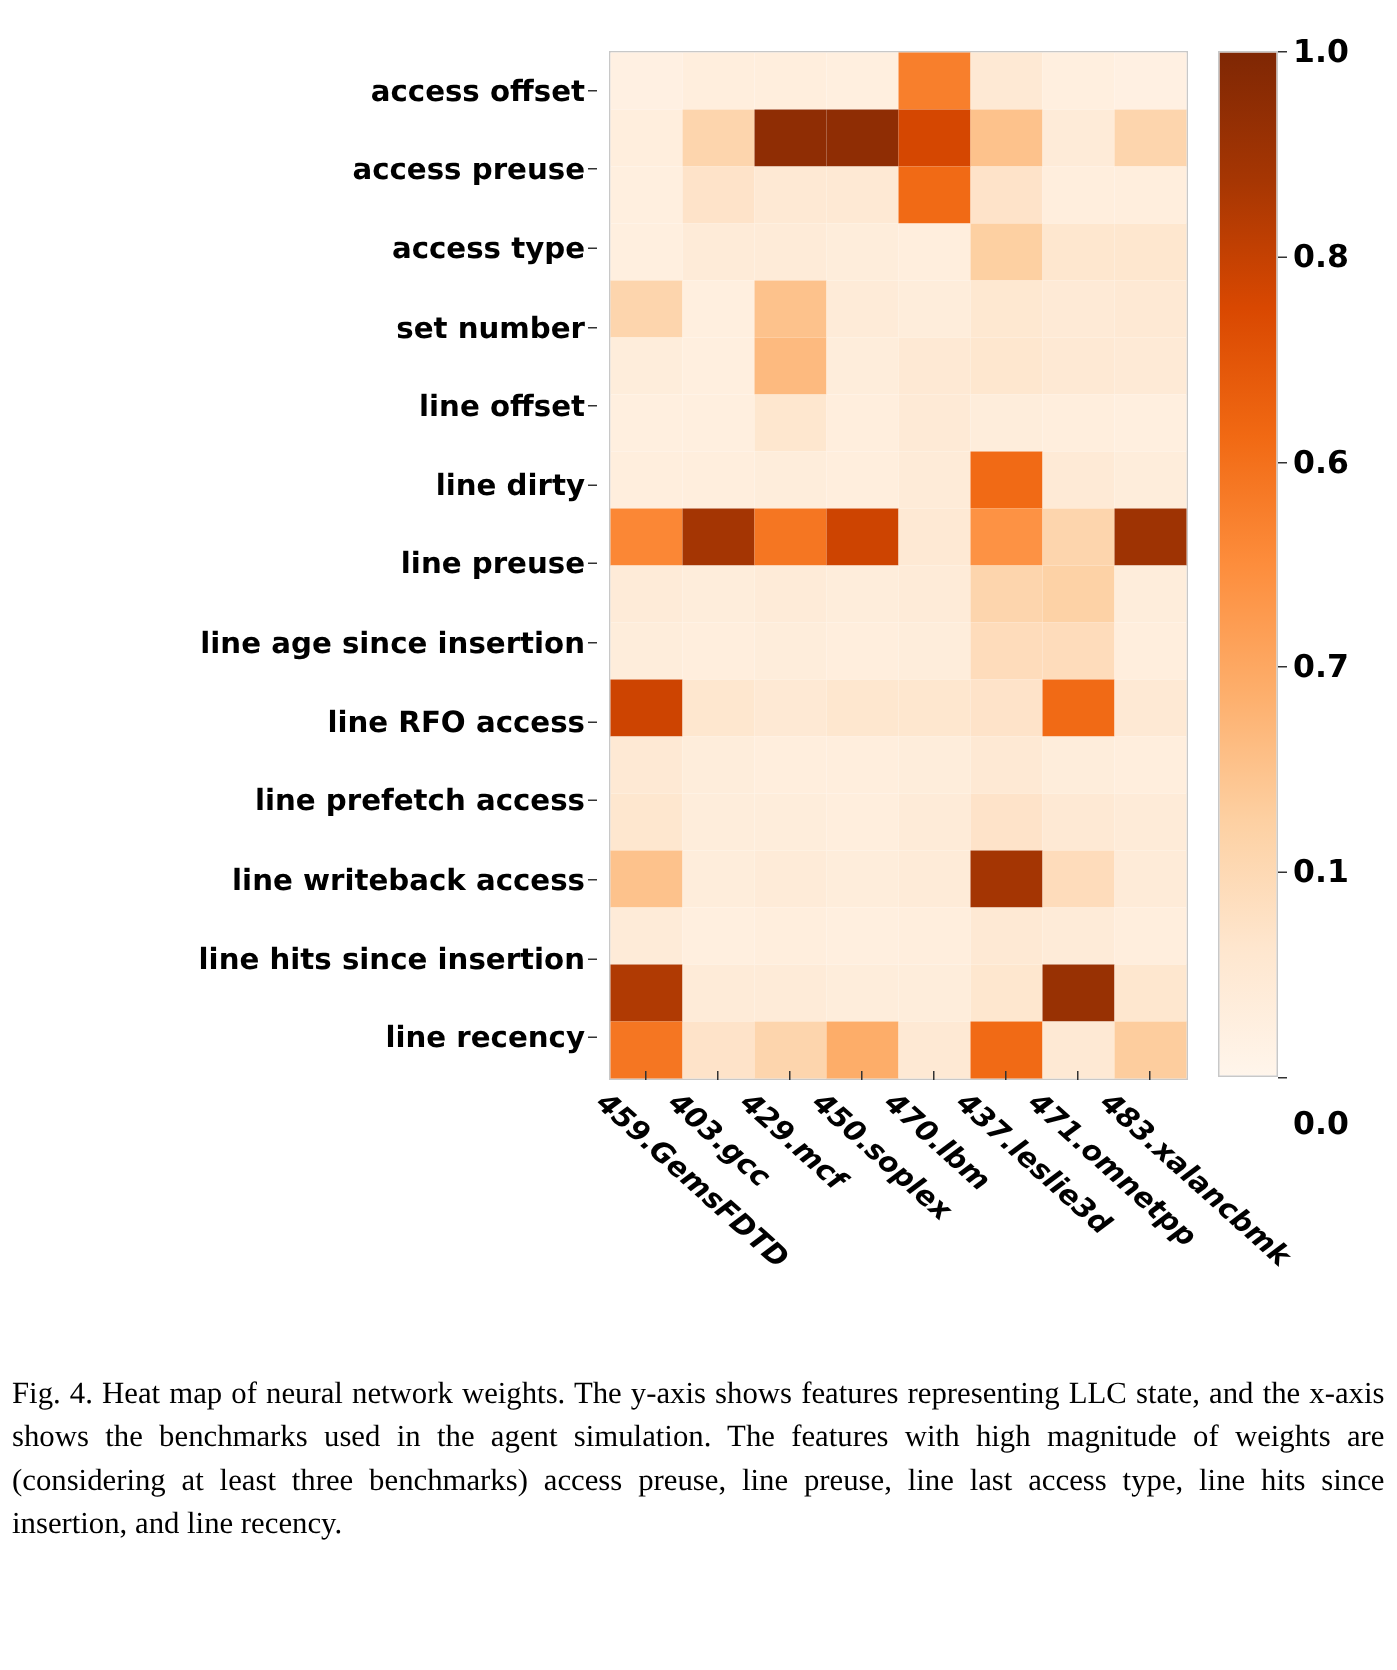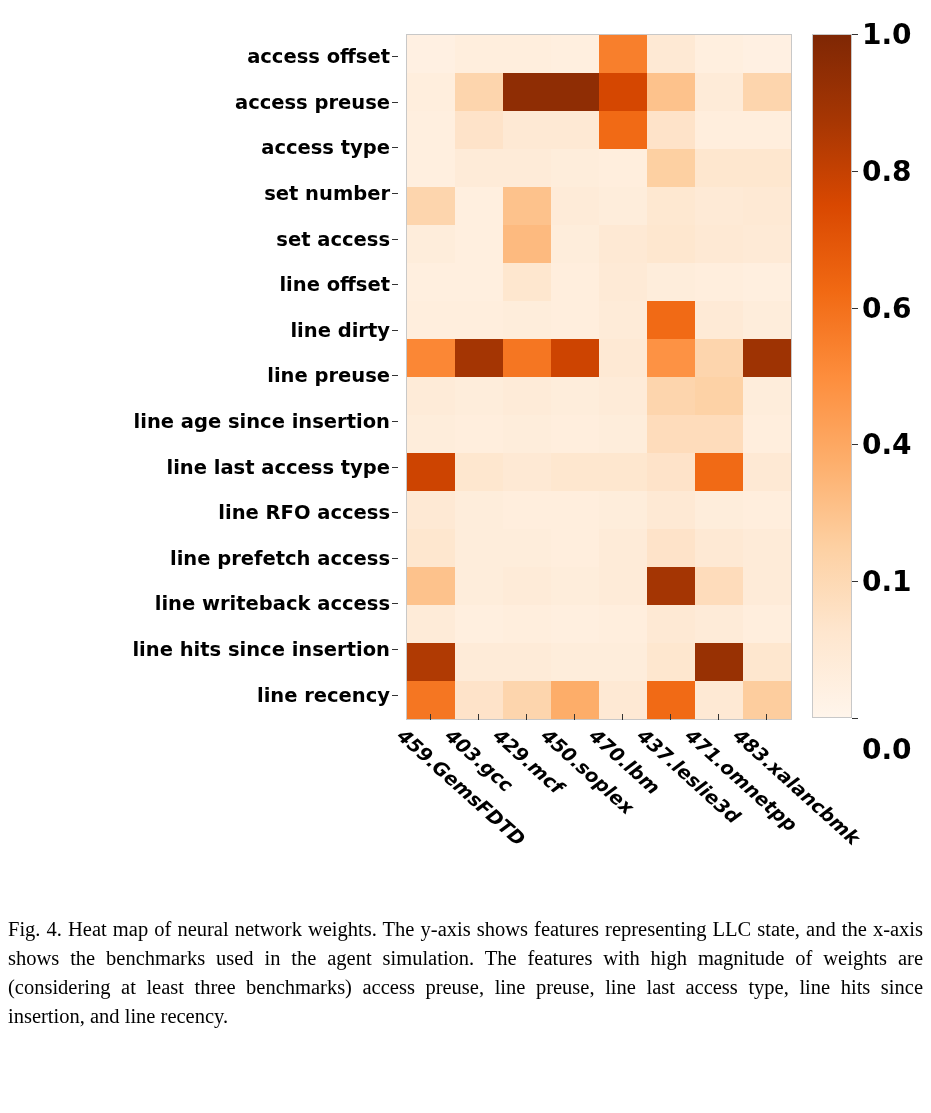--- a/index.html
+++ b/index.html
@@ -124,21 +124,21 @@
   .cb-tick {
     position: absolute;
     left: 40px;
     width: 6px;
     height: 1px;
     background: #333;
   }
   .cb-label {
     position: absolute;
     left: 50px;
-    font-size: 28px;
+    font-size: 21px;
     font-weight: bold;
     transform: translateY(-50%);
     white-space: nowrap;
   }
 
   
   #caption {
     position: absolute;
     left: 8px;
     top: 915px;
@@ -154,26 +154,24 @@
 </head>
 <body>
 
 <div id="figure">
 
   <div id="ylabels">
       <div class="ylabel">access offset<span class="ytick"></span></div>
       <div class="ylabel">access preuse<span class="ytick"></span></div>
       <div class="ylabel">access type<span class="ytick"></span></div>
       <div class="ylabel">set number<span class="ytick"></span></div>
-      <div class="ylabel">set access<span class="ytick"></span></div>
       <div class="ylabel">line offset<span class="ytick"></span></div>
       <div class="ylabel">line dirty<span class="ytick"></span></div>
       <div class="ylabel">line preuse<span class="ytick"></span></div>
       <div class="ylabel">line age since insertion<span class="ytick"></span></div>
-      <div class="ylabel">line last access type<span class="ytick"></span></div>
       <div class="ylabel">line RFO access<span class="ytick"></span></div>
       <div class="ylabel">line prefetch access<span class="ytick"></span></div>
       <div class="ylabel">line writeback access<span class="ytick"></span></div>
       <div class="ylabel">line hits since insertion<span class="ytick"></span></div>
       <div class="ylabel">line recency<span class="ytick"></span></div>
     </div>
 
   <div id="plot-area">
     <div id="grid" style="grid-template-columns: repeat(8, 1fr); grid-template-rows: repeat(18, 1fr);">
         <div class="cell" style="background: rgb(255, 240, 226);"></div>
@@ -342,21 +340,21 @@
       <div class="xtick" style="left: 360px;"></div>
     </div>
 
   <div id="colorbar-wrap">
     <div id="colorbar"></div>
   <div class="cb-tick" style="top: 684px;"></div>
       <div class="cb-label" style="top: 715px;">0.0</div>
       <div class="cb-tick" style="top: 547.2px;"></div>
       <div class="cb-label" style="top: 547.2px;">0.1</div>
       <div class="cb-tick" style="top: 410.4px;"></div>
-      <div class="cb-label" style="top: 410.4px;">0.4</div>
+      <div class="cb-label" style="top: 410.4px;">0.7</div>
       <div class="cb-tick" style="top: 273.6px;"></div>
       <div class="cb-label" style="top: 273.6px;">0.6</div>
       <div class="cb-tick" style="top: 136.8px;"></div>
       <div class="cb-label" style="top: 136.8px;">0.8</div>
       <div class="cb-tick" style="top: 0px;"></div>
       <div class="cb-label" style="top: 0px;">1.0</div>
     </div>
 
 </div>
 

